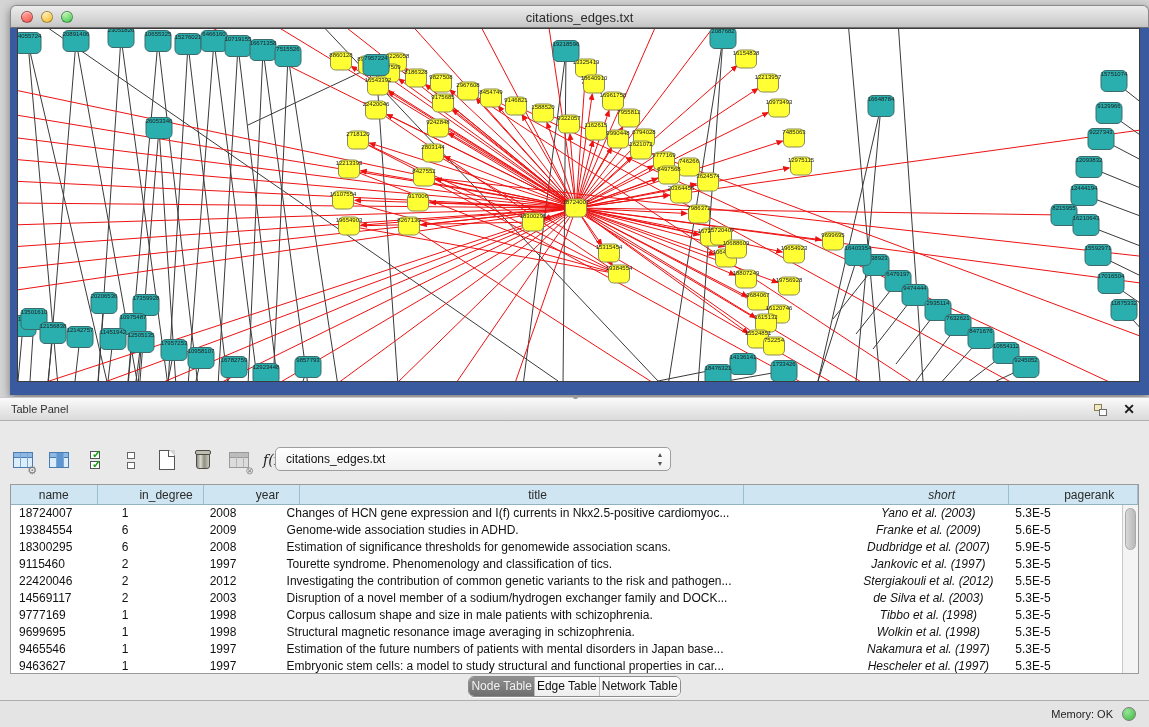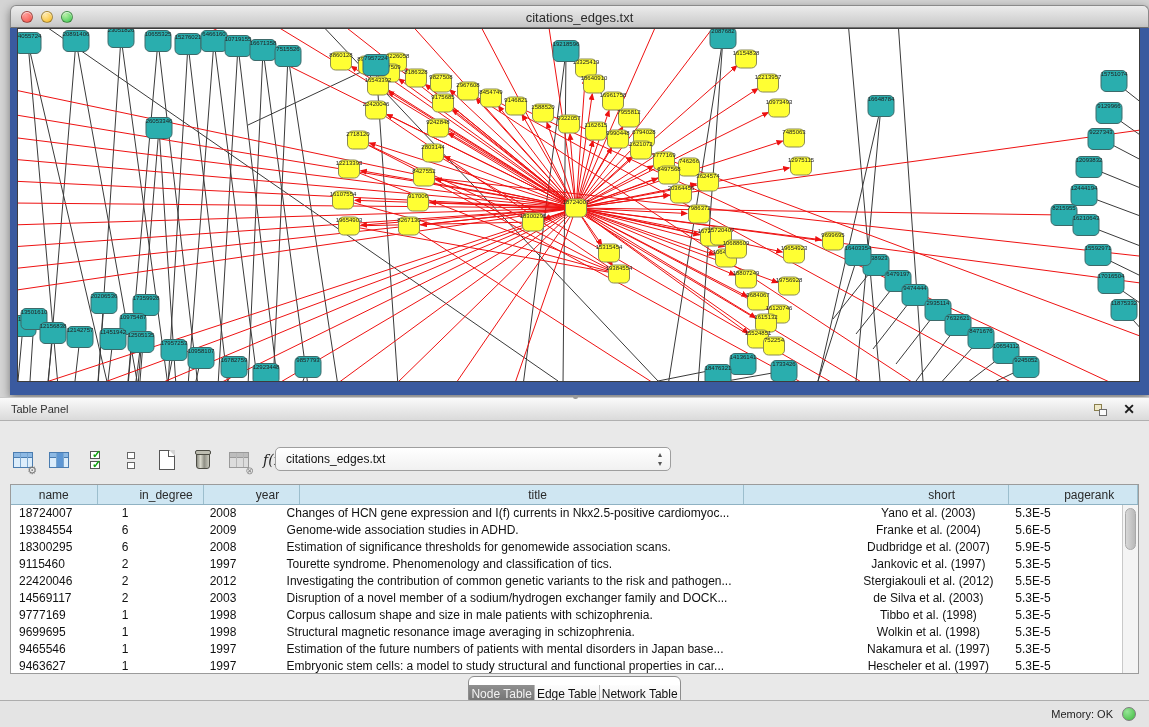--- a/index.html
+++ b/index.html
@@ -89,33 +89,33 @@
   .dtable { position:absolute; left:10px; top:87px; width:1129px; height:190px;
     background:#fff; border:1px solid #9b9b9b; }
   .thead { display:flex; height:20px; background:#cfe6f2; border-bottom:1px solid #8fb2c3;
     font-size:12px; color:#2a2a2a;gap:32px; }
   .th { border-right:1px solid #9cbecd; display:flex; align-items:center;
     justify-content:center; overflow:hidden; white-space:nowrap; }
   .tbody { position:absolute; top:20px; left:0; right:16px; bottom:0; overflow:hidden; }
   .tr { display:flex; height:17px; font-size:12px; color:#111; }
   .td { padding:1px 6px 0 8px; overflow:hidden; white-space:nowrap; }
   .c0{width:103px;} .c1{width:88px;} .c2{width:77px;} .c3{width:490px;}
-  .c4{width:80px;margin-top:44px;} .c5{width:160px;} .c6{width:115px;}
+  .c4{width:80px;margin-top:44px;} .c5{width:160px;font-style:italic;} .c6{width:115px;}
   .td.c5 { text-align:center; }
   .vscroll { position:absolute; right:0; top:20px; bottom:0; width:16px;
     background:#f4f4f4; border-left:1px solid #c9c9c9; }
   .vthumb { position:absolute; left:2px; top:3px; width:11px; height:42px;
     background:linear-gradient(90deg,#d8d8d8,#b9b9b9); border:1px solid #a9a9a9;
     border-radius:6px; }
 
   .tabbar { position:absolute; top:279px; left:0; right:0; height:21px; text-align:center; }
   .tabset { display:inline-flex; border:1px solid #8d8d8d; border-radius:6px;
     overflow:hidden; background:#fff; box-shadow:0 1px 0 rgba(255,255,255,.8); }
   .tab { padding:2px 2px 3px; font-size:12px; color:#111;
-    background:linear-gradient(#fdfdfd,#eeeeee); border-right:1px solid #bbb;margin-top:8px; }
+    background:linear-gradient(#fdfdfd,#eeeeee); border-right:1px solid #bbb; }
   .tab:last-child { border-right:none; }
   .tab.active { background:linear-gradient(#909090,#6e6e6e); color:#f2f2f2; }
 
   .statusbar { position:absolute; left:0; bottom:0; width:100%; height:27px;
     background:#e4e4e4; border-top:1px solid #adadad; }
   .mem { position:absolute; right:36px; top:7px; font-size:11px; color:#222; }
   .memdot { position:absolute; right:13px; top:6px; width:14px; height:14px;
     border-radius:50%; border:1px solid #7d7d7d;
     background:radial-gradient(circle at 35% 30%, #97e597,#3dbb3d); }
 </style>
@@ -606,21 +606,21 @@
             <div class="td c4">49</div>
             <div class="td c5">Yano et al. (2003)</div>
             <div class="td c6">5.3E-5</div>
           </div>
           <div class="tr">
             <div class="td c0">19384554</div>
             <div class="td c1">6</div>
             <div class="td c2">2009</div>
             <div class="td c3">Genome-wide association studies in ADHD.</div>
             <div class="td c4">0</div>
-            <div class="td c5">Franke et al. (2004)</div>
+            <div class="td c5">Franke et al. (2009)</div>
             <div class="td c6">5.6E-5</div>
           </div>
           <div class="tr">
             <div class="td c0">18300295</div>
             <div class="td c1">6</div>
             <div class="td c2">2008</div>
             <div class="td c3">Estimation of significance thresholds for genomewide association scans.</div>
             <div class="td c4">0</div>
             <div class="td c5">Dudbridge et al. (2007)</div>
             <div class="td c6">5.9E-5</div>

